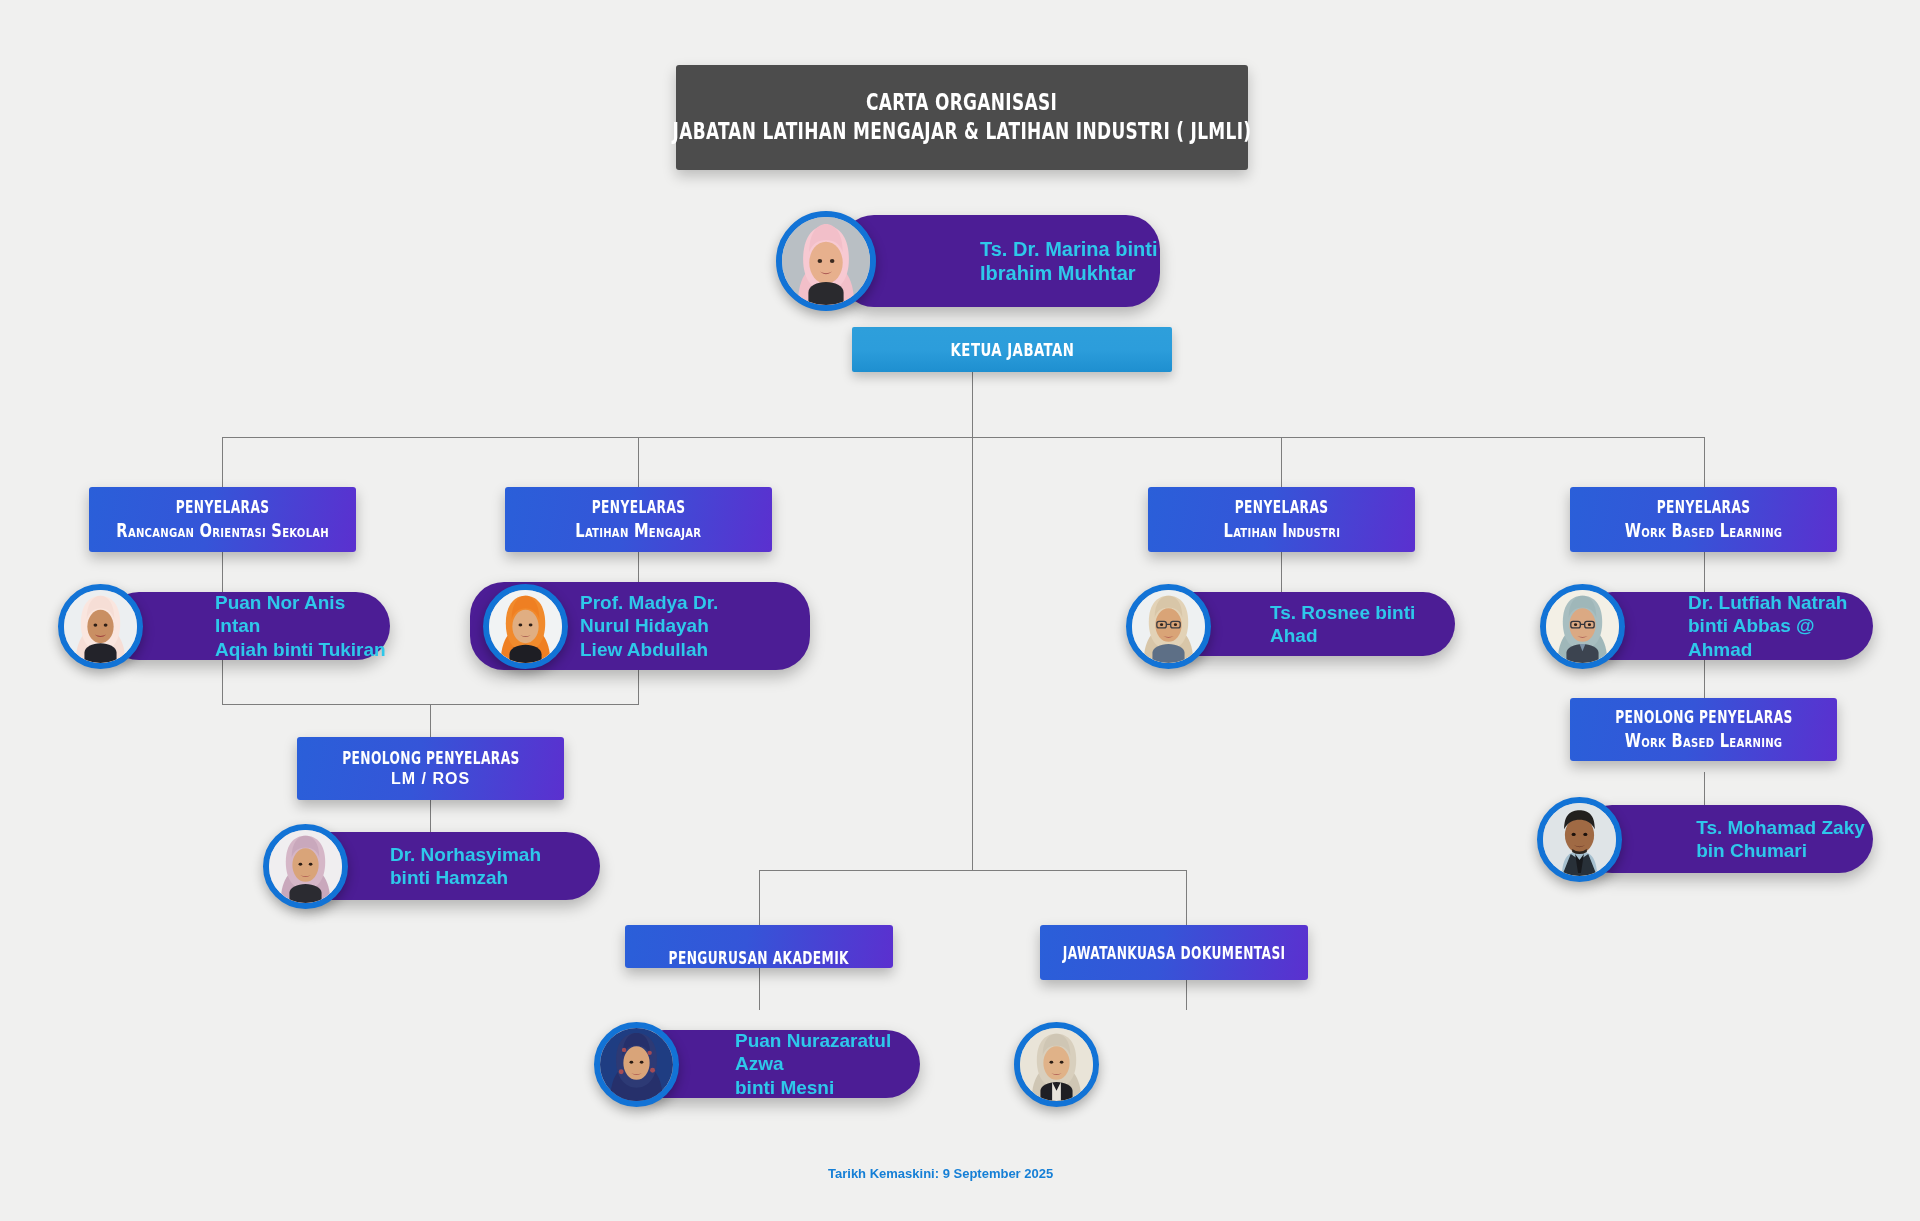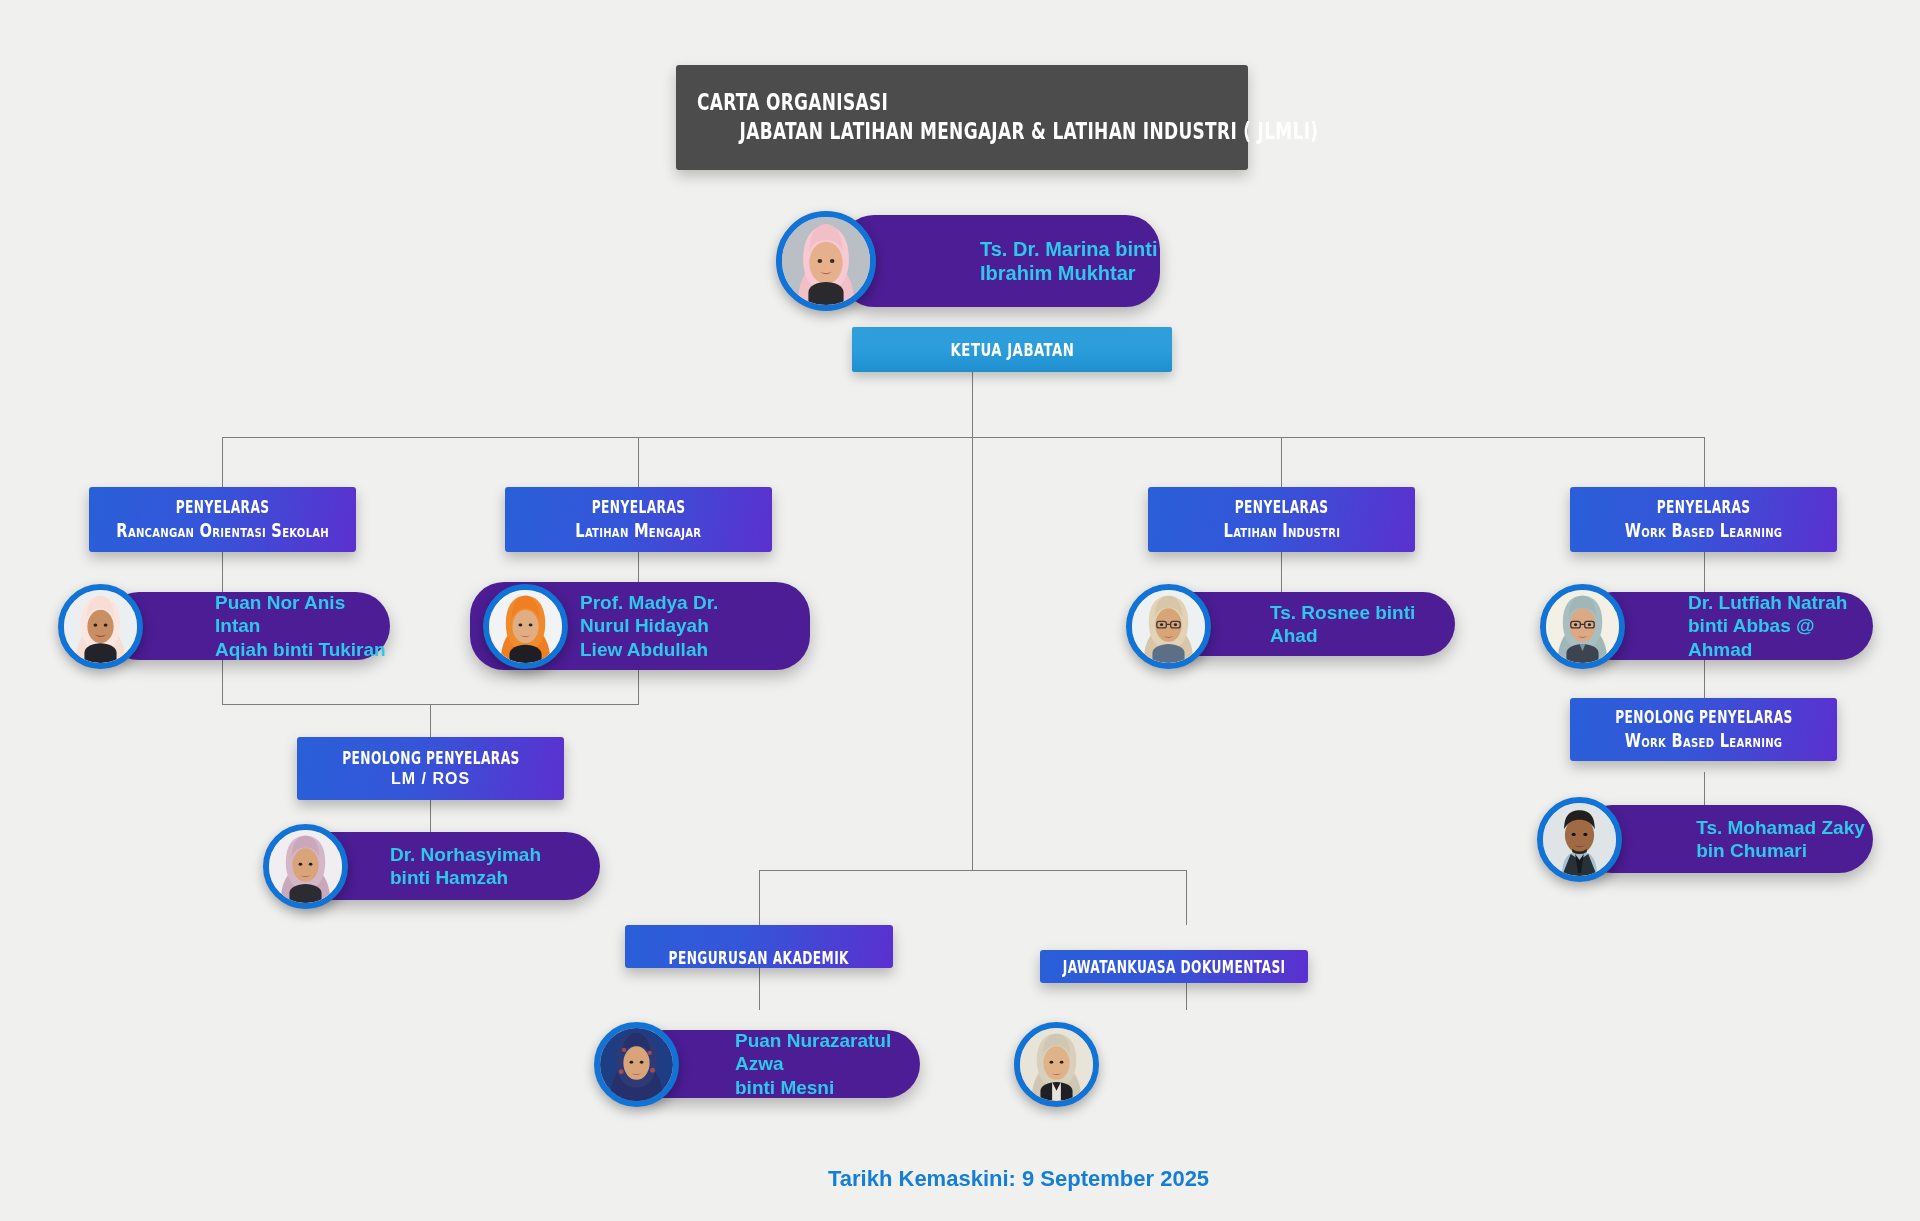--- a/index.html
+++ b/index.html
@@ -16,21 +16,21 @@
   .lnv { width: 1px; }
   .lnh { height: 1px; }
 
   
   .title-bar {
     position: absolute;
     background: #4c4c4c;
     border-radius: 3px;
     box-shadow: 0 6px 14px rgba(0,0,0,0.22);
     display: flex; flex-direction: column;
-    align-items: flex-start; justify-content: center;
+    align-items: center; justify-content: center;
     color: #ffffff;
     z-index: 5;
   }
   .title-l1 {
     font-family: "Liberation Sans Narrow", "DejaVu Sans Condensed", "Liberation Sans", sans-serif;
     font-weight: bold; font-size: 23px; letter-spacing: .4px;
     transform: scaleX(0.82); transform-origin: center;
     white-space: nowrap; line-height: 1.25;
   }
   .title-l2 {
@@ -119,21 +119,21 @@
     background: #cfd4d8;
   }
   .avatar .ph { width: 100%; height: 100%; display: block; }
 
   
   .footer {
     position: absolute;
     color: #157fd6;
     font-family: "Liberation Sans", sans-serif;
     font-weight: bold;
-    font-size: 22px;
+    font-size: 13px;
     white-space: nowrap;
     z-index: 5;
   }
 </style>
 </head>
 <body>
 
 <div id="root">
 
   <div class="title-bar" style="left:676px; top:65px; width:572px; height:105px;">
@@ -349,21 +349,21 @@
       <circle cx="33" cy="30" r="3" fill="#c0504d" opacity=".8"></circle>
       <circle cx="68" cy="34" r="3" fill="#c0504d" opacity=".8"></circle>
       <circle cx="29" cy="60" r="3.4" fill="#c0504d" opacity=".8"></circle>
       <circle cx="72" cy="58" r="3.4" fill="#c0504d" opacity=".8"></circle>
       <ellipse cx="43" cy="47" rx="2.5" ry="2" fill="#2a1c14"></ellipse>
       <ellipse cx="57" cy="47" rx="2.5" ry="2" fill="#2a1c14"></ellipse>
       <path d="M43 62 Q50 67 57 62 Q50 65 43 62 Z" fill="#a8504c"></path>
     </svg>
   </div>
 
-  <div class="posbox" style="left:1040px; top:925px; width:268px; height:33px;margin-top:25px;">
+  <div class="posbox" style="left:1040px; top:925px; width:268px; height:55px;">
     <div class="pos-single">JAWATANKUASA DOKUMENTASI</div>
   </div>
   <div class="avatar" style="left:1014px; top:1022px; width:85px; height:85px;">
     <svg class="ph" viewBox="0 0 100 100">
       <rect width="100" height="100" fill="#e9e4d8"></rect>
       <path d="M16 100 C16 64 32 50 50 50 C68 50 84 64 84 100 Z" fill="#cfc6b4"></path>
       <path d="M23 44 C23 19 35 8 50 8 C65 8 77 19 77 44 C77 68 66 82 50 82 C34 82 23 68 23 44 Z" fill="#d8cfbd"></path>
       <ellipse cx="50" cy="48" rx="18" ry="23" fill="#e0b288"></ellipse>
       <path d="M31 38 C31 17 40 8 50 8 C60 8 69 17 69 38 C66 28 58 24 50 24 C42 24 34 28 31 38 Z" fill="#cfc6b4"></path>
       <ellipse cx="43" cy="47" rx="2.5" ry="2" fill="#2c1e16"></ellipse>

